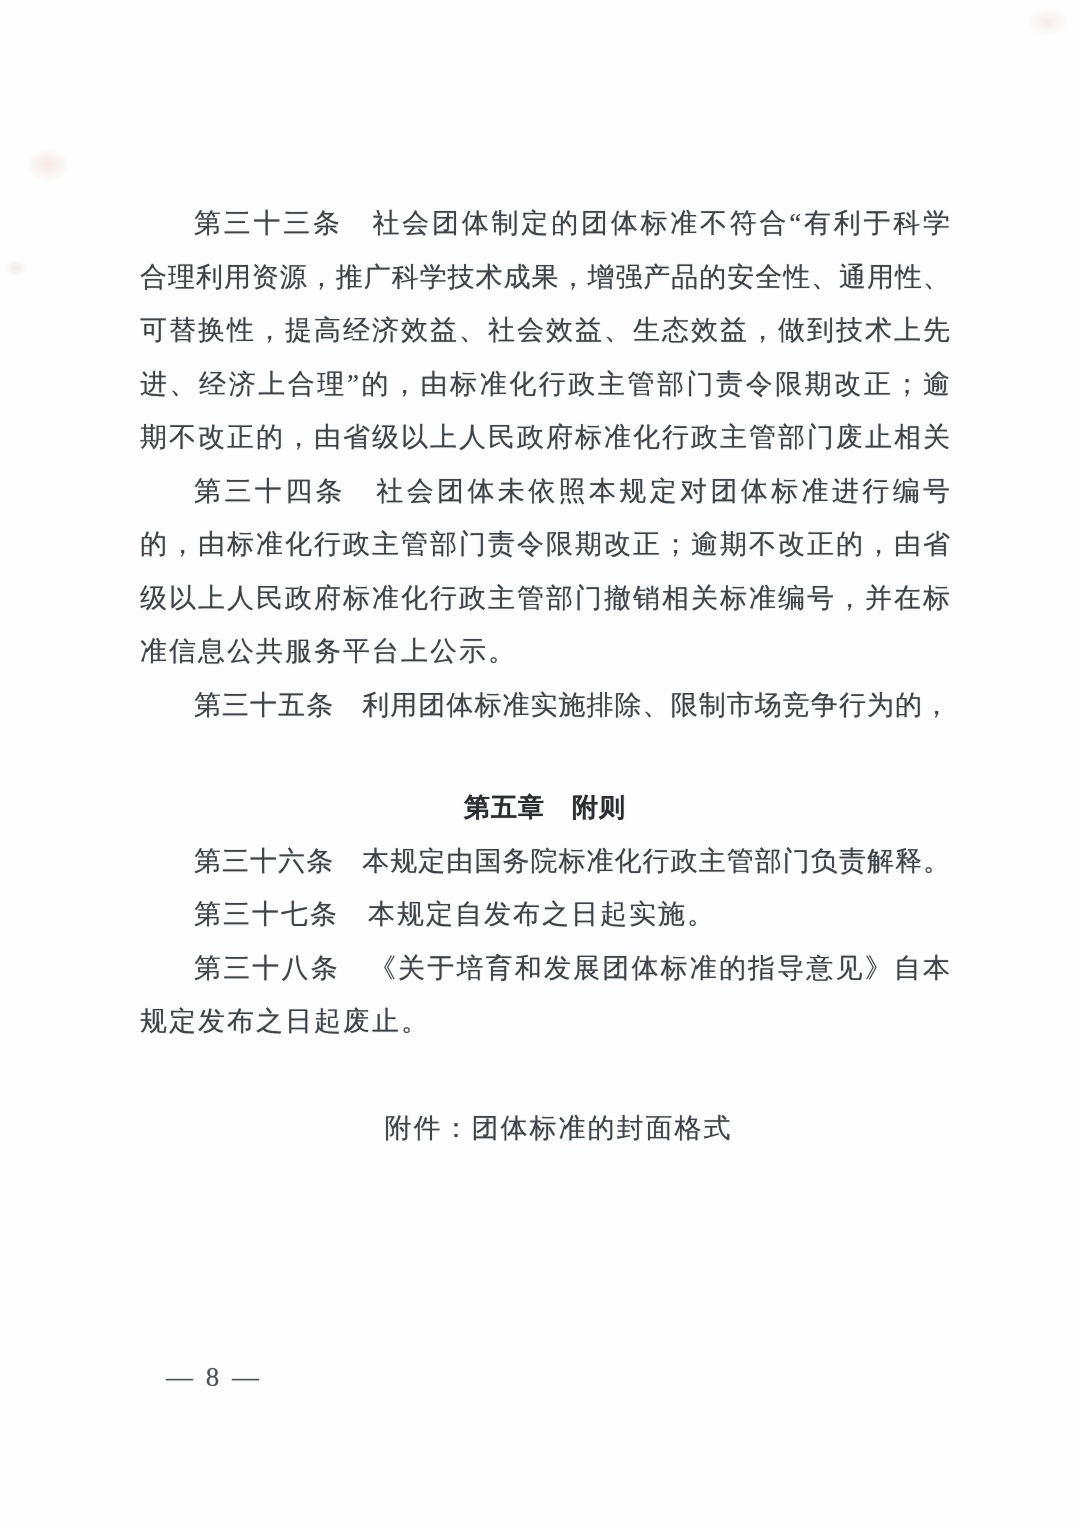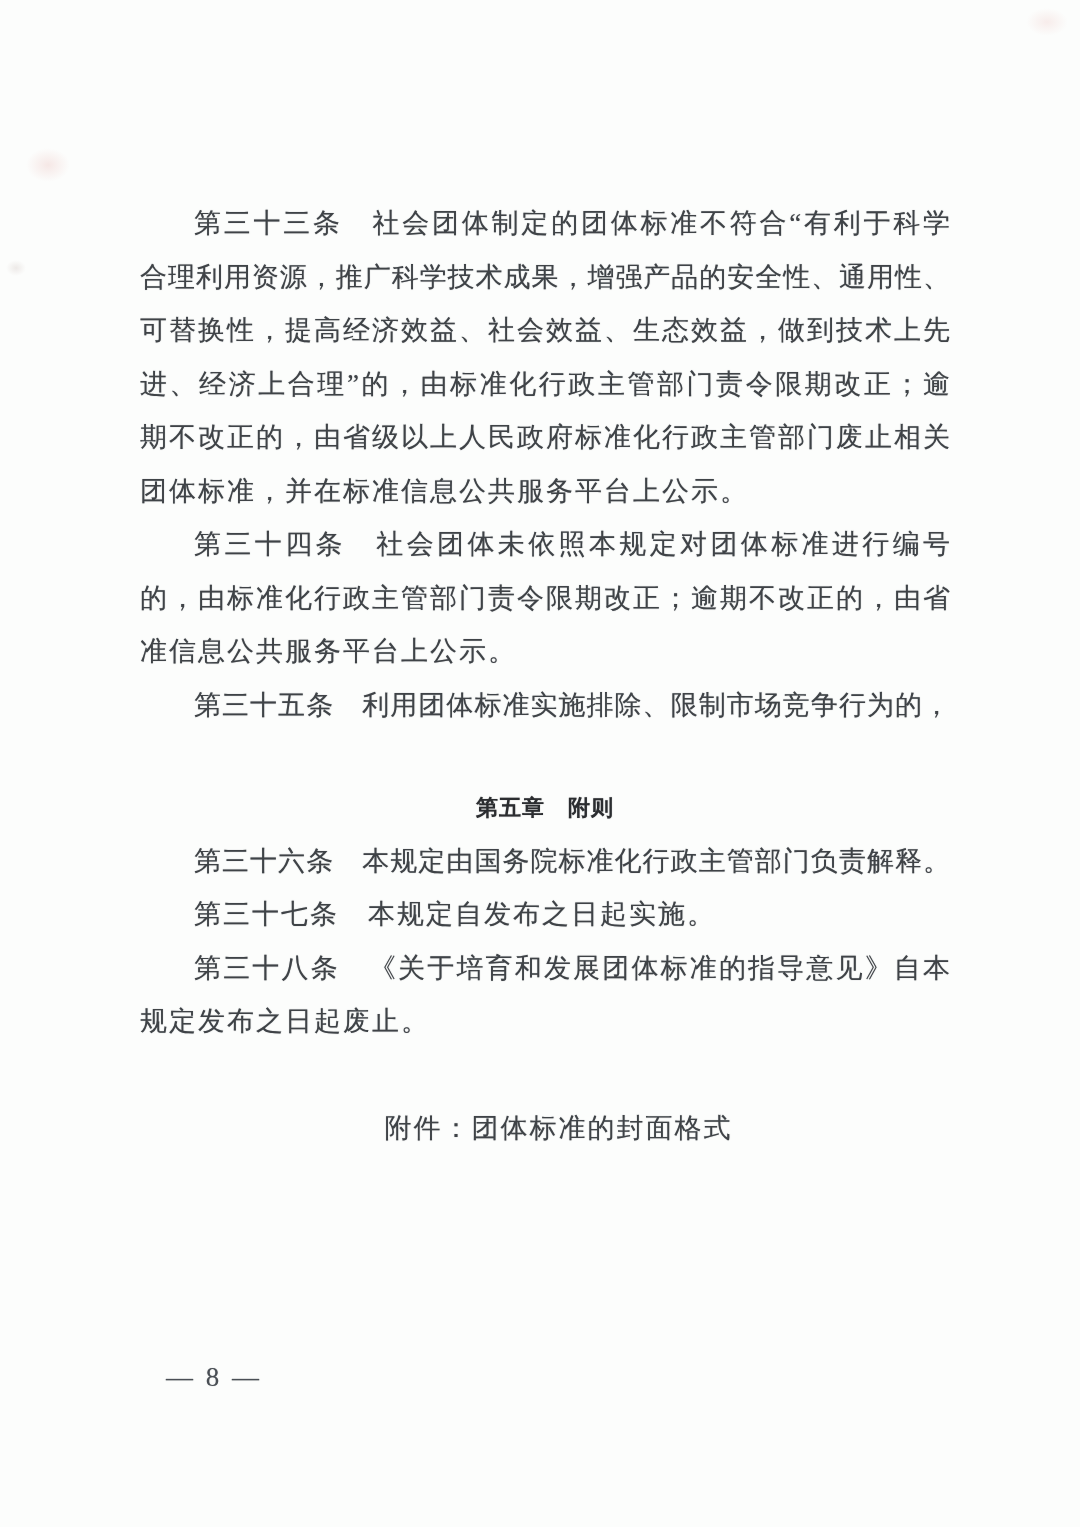--- a/index.html
+++ b/index.html
@@ -36,21 +36,21 @@
   .last {
     text-align: left;
     letter-spacing: 2px;
   }
   .indent2 { text-indent: 54px; }
   .indent1 { text-indent: 27px; text-align: center; }
   .chapter-heading {
     margin-top: 49px;
     height: 53.5px;
     line-height: 53.5px;
-    font-size: 22px;
+    font-size: 26px;
     font-weight: bold;
     text-align: center;
     font-family: "Liberation Sans", "DejaVu Sans", sans-serif;
     color: #2b2d30;
     text-shadow: 0 0 1px rgba(70,72,75,0.6);
     letter-spacing: 1px;
   }
   .attachment {
     margin-top: 53.5px;
   }
@@ -91,26 +91,26 @@
   <div class="artifact artifact-3"></div>
 
   <div class="text-column">
 
     <div>
       <div class="line fill indent2">第三十三条　社会团体制定的团体标准不符合“有利于科学</div>
       <div class="line fill">合理利用资源，推广科学技术成果，增强产品的安全性、通用性、</div>
       <div class="line fill">可替换性，提高经济效益、社会效益、生态效益，做到技术上先</div>
       <div class="line fill">进、经济上合理”的，由标准化行政主管部门责令限期改正；逾</div>
       <div class="line fill">期不改正的，由省级以上人民政府标准化行政主管部门废止相关</div>
-      <div class="line last">团体标准，并在标准信息公共服务平台上公示。</div>
     </div>
 
     <div>
       <div class="line fill indent2">第三十四条　社会团体未依照本规定对团体标准进行编号</div>
       <div class="line fill">的，由标准化行政主管部门责令限期改正；逾期不改正的，由省</div>
+      <div class="line fill">级以上人民政府标准化行政主管部门撤销相关标准编号，并在标</div>
       <div class="line last">准信息公共服务平台上公示。</div>
     </div>
 
     <div>
       <div class="line fill indent2">第三十五条　利用团体标准实施排除、限制市场竞争行为的，</div>
     </div>
 
     <div class="chapter-heading">第五章　附则</div>
 
     <div class="line fill indent2">第三十六条　本规定由国务院标准化行政主管部门负责解释。</div>

